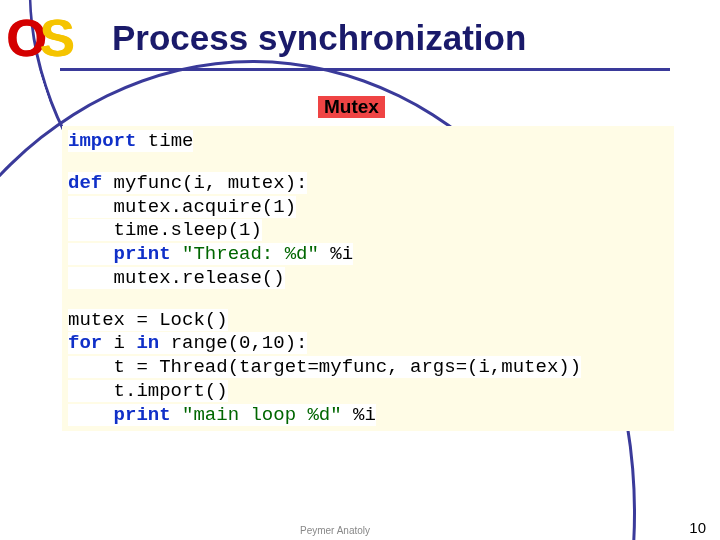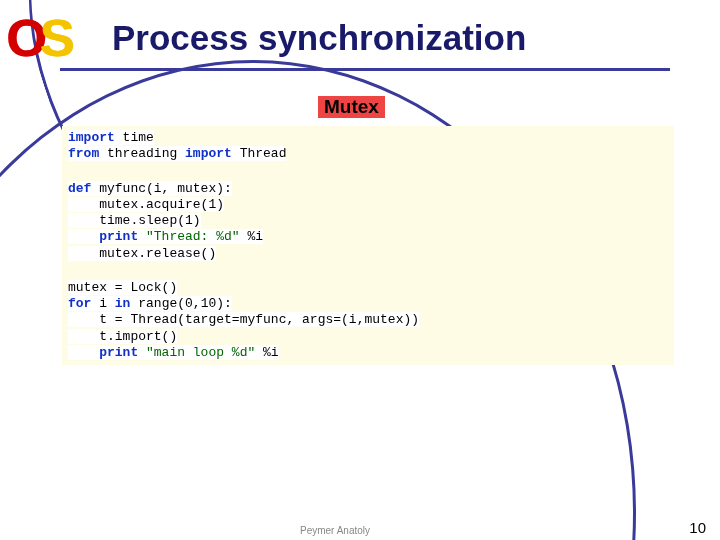--- a/index.html
+++ b/index.html
@@ -6,21 +6,21 @@
 body{width:720px;height:540px;background:#fff;font-family:Arial,Helvetica,sans-serif;position:relative;overflow:hidden}
 .slide{width:720px;height:540px;position:relative}
 .logo{position:absolute;left:6px;top:8px;font-family:Arial,sans-serif;font-size:52px;font-weight:900;letter-spacing:-3px}
 .logo-red{color:#d40000;text-shadow:1px 0 0 #d40000}
 .logo-yel{color:#f5c400;margin-left:-4px;text-shadow:1px 0 0 #f5c400}
 .title{position:absolute;left:112px;top:18px;font-size:35px;font-weight:bold;color:#1a1a6a}
 .hr-line{position:absolute;left:60px;top:68px;width:610px;height:3px;background:#3a3a9a}
 .arc1{position:absolute;left:40px;top:-110px;width:170px;height:340px;border:3px solid #3a3a9a;border-radius:50%;border-top:none;border-right:none;border-bottom:none;transform:rotate(-18deg)}
 .arc2{position:absolute;left:-130px;top:60px;width:760px;height:900px;border:3px solid #3a3a9a;border-radius:50%/50%;background:transparent}
 .subhead{position:absolute;left:318px;top:96px;font-size:19px;font-weight:bold;color:#000;background:#ef4444;padding:0 6px}
-.codebox{position:absolute;left:62px;top:126px;width:600px;background:#fffce6;font-family:Consolas,'Courier New',monospace;font-size:13px;line-height:1.25;color:#000;padding:4px 6px}
+.codebox{position:absolute;left:62px;top:126px;width:600px;background:#fffce6;font-family:Consolas,'Courier New',monospace;font-size:19px;line-height:1.25;color:#000;padding:4px 6px}
 .codebox .kw{color:#1030c8;font-weight:bold}
 .codebox .str{color:#006600}
 .codebox .hl{background:#fff}
 .gap{height:18px}
 .footer-name{position:absolute;left:300px;bottom:4px;font-size:10px;color:#888}
 .footer-num{position:absolute;right:14px;bottom:4px;font-size:15px;color:#000}
 </style>
 </head>
 <body>
 
@@ -33,21 +33,20 @@
     <span class="logo-red">O</span><span class="logo-yel">S</span>
   </div>
 
   <div class="title">Process synchronization</div>
   <div class="hr-line"></div>
 
   <div class="subhead">Mutex</div>
 
   <div class="codebox">
     <div><span class="kw hl">import</span><span class="hl"> time</span></div>
-    <div><span class="kw hl">from</span><span class="hl"> threading </span><span class="kw hl">import</span><span class="hl"> Thread</span></div>
     <div class="gap"></div>
     <div><span class="kw hl">def</span><span class="hl"> myfunc(i, mutex):</span></div>
     <div><span class="hl" style="white-space:pre">    mutex.acquire(1)</span></div>
     <div><span class="hl" style="white-space:pre">    time.sleep(1)</span></div>
     <div><span class="kw hl" style="white-space:pre">    print </span><span class="str hl">"Thread: %d"</span><span class="hl"> %i</span></div>
     <div><span class="hl" style="white-space:pre">    mutex.release()</span></div>
     <div class="gap"></div>
     <div><span class="hl" style="white-space:pre">mutex = Lock()</span></div>
     <div><span class="kw hl">for</span><span class="hl"> i </span><span class="kw hl">in</span><span class="hl"> range(0,10):</span></div>
     <div><span class="hl" style="white-space:pre">    t = Thread(target=myfunc, args=(i,mutex))</span></div>

